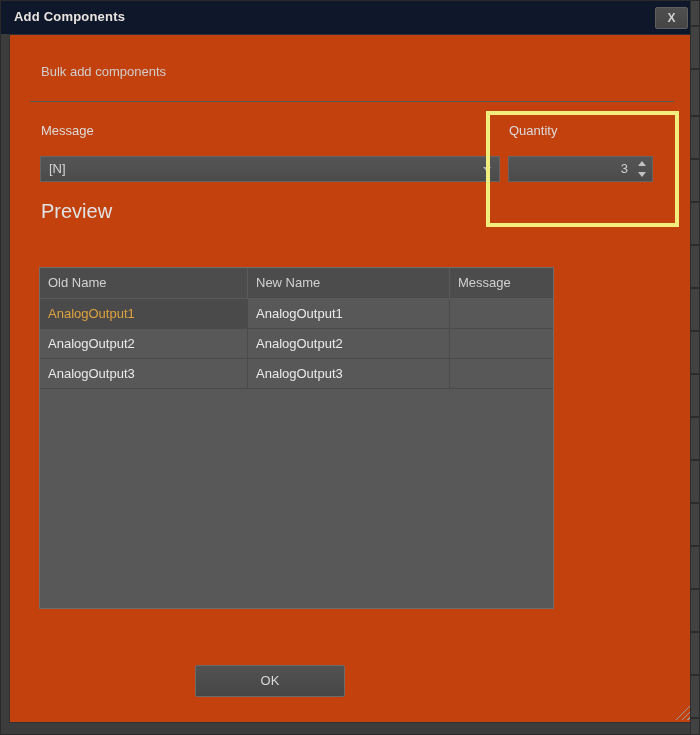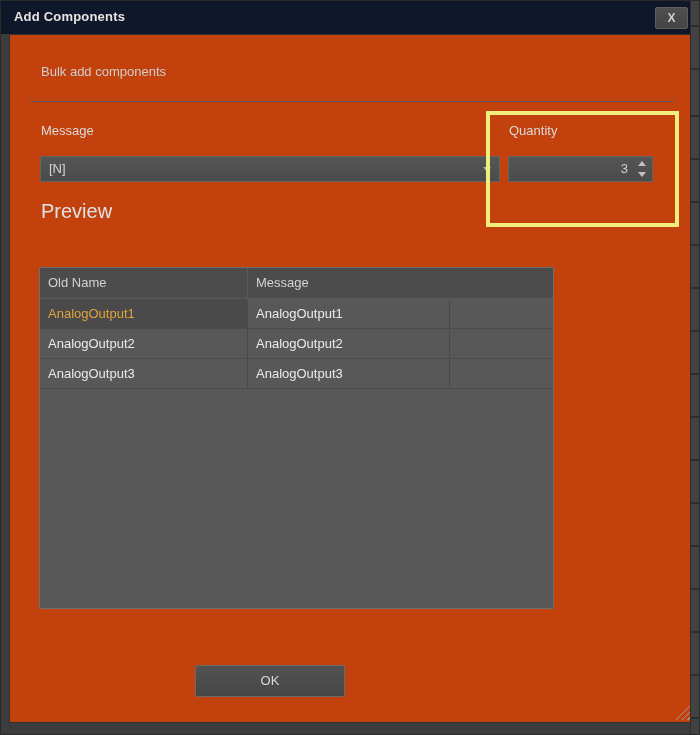--- a/index.html
+++ b/index.html
@@ -112,20 +112,21 @@
         <span class="spin-up"></span>
         <span class="spin-down"></span>
       </div>
     </div>
 
     <div class="preview-heading">Preview</div>
 
     <div class="table">
       <div class="thead">
         <div class="th col0">Old Name</div>
+        <div class="th col1">New Name</div>
         <div class="th col2">Message</div>
       </div>
       <div class="trow">
         <div class="td col0 selected">AnalogOutput1</div>
         <div class="td col1">AnalogOutput1</div>
         <div class="td col2"></div>
       </div>
       <div class="trow">
         <div class="td col0">AnalogOutput2</div>
         <div class="td col1">AnalogOutput2</div>

